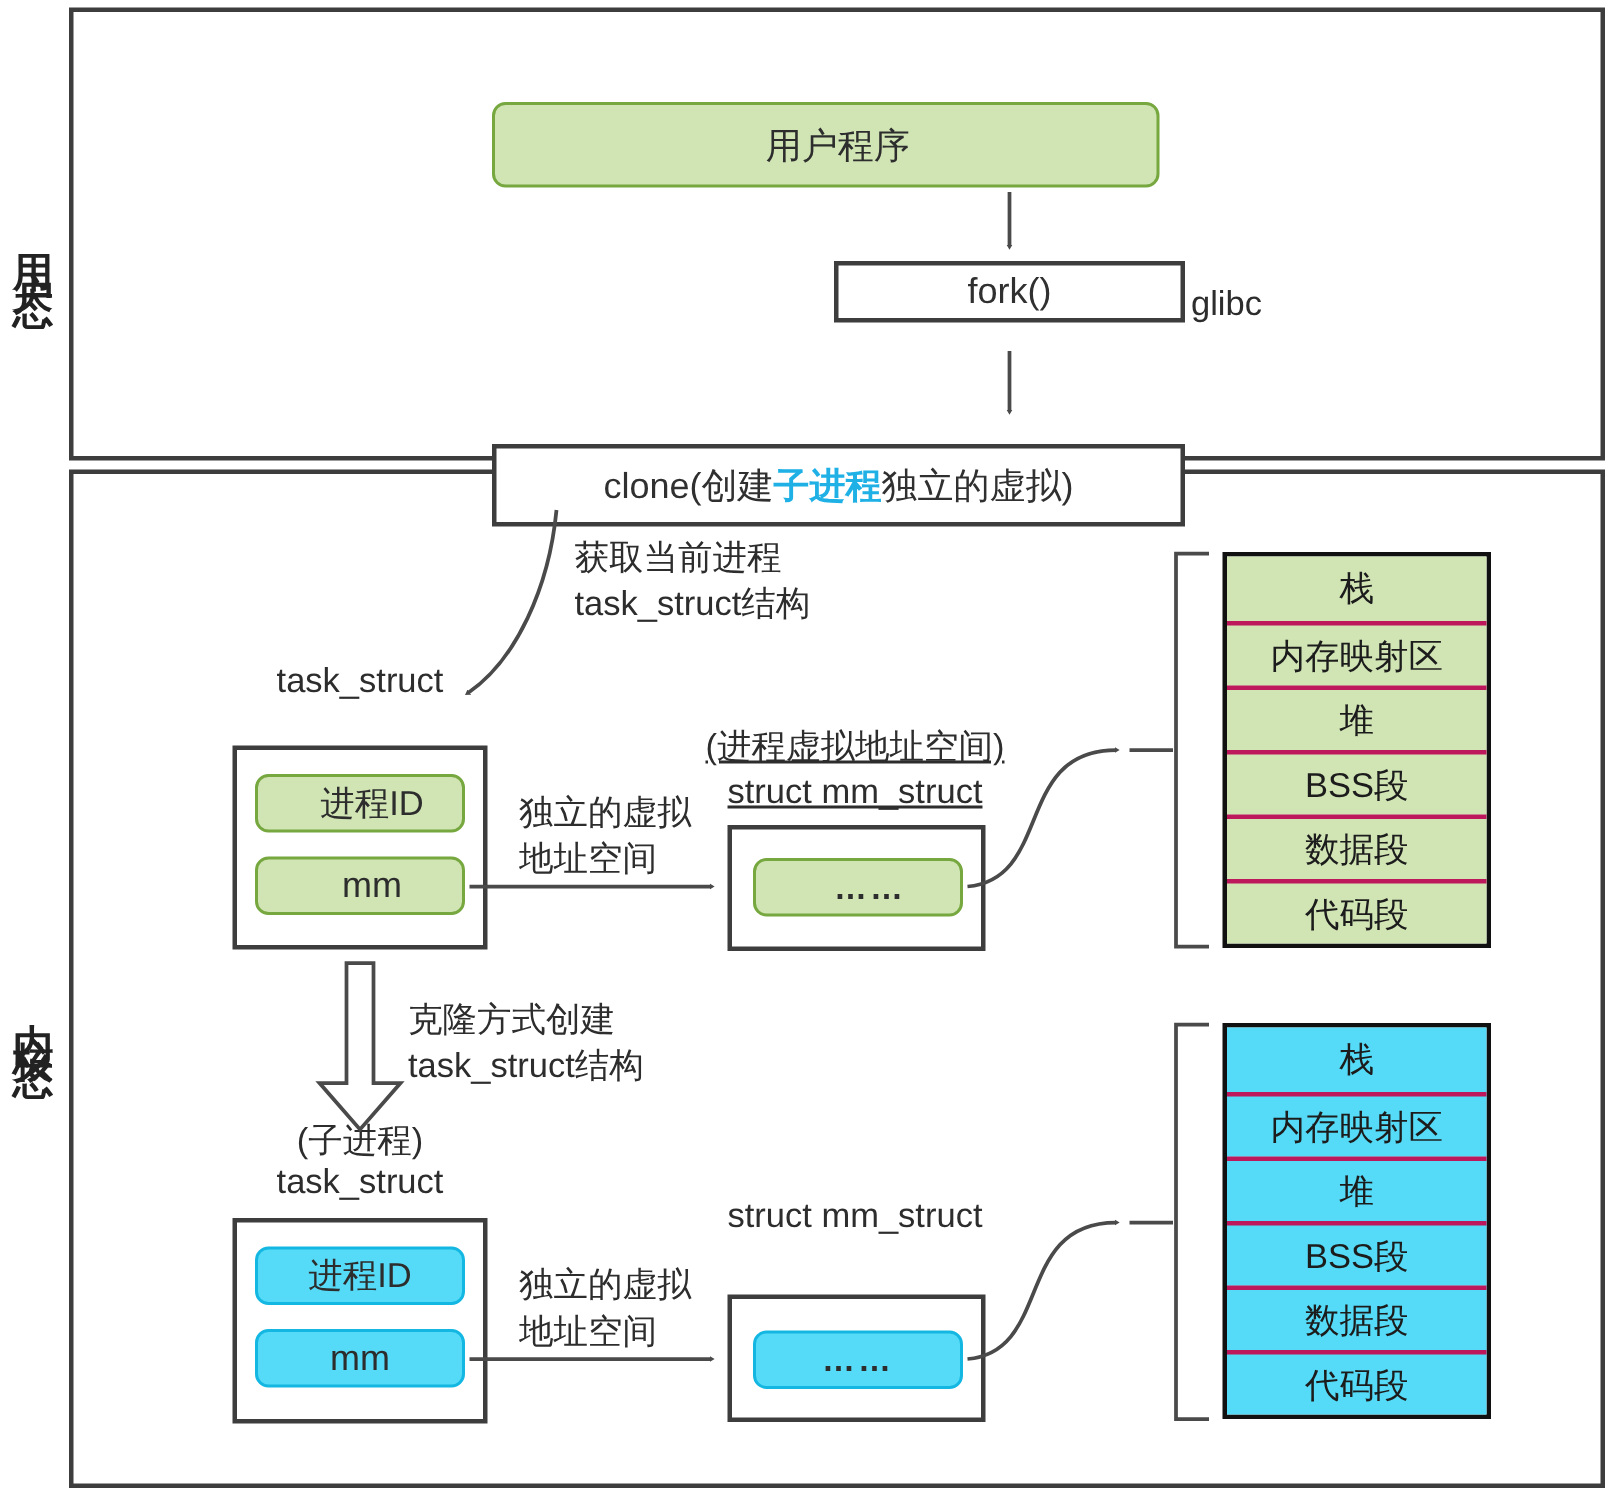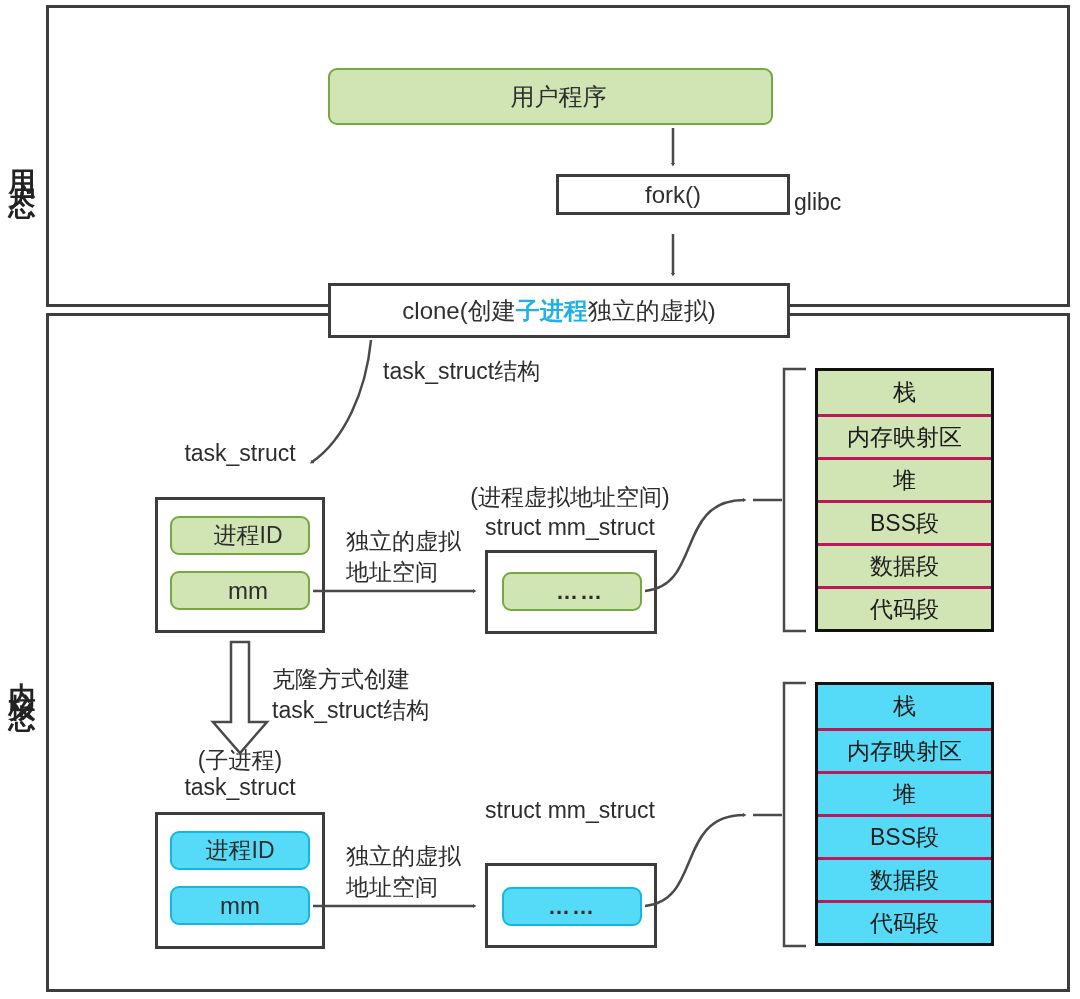--- a/index.html
+++ b/index.html
@@ -23,21 +23,21 @@
 
   .rounded{position:absolute;box-sizing:border-box;border-radius:9px;
            display:flex;align-items:center;justify-content:center;
            font-size:24px;color:#2d2d2d;z-index:3;}
   .green{background:var(--green-fill);border:2.5px solid var(--green-stroke);padding-left:16px;}
   .cyan{background:var(--cyan-fill);border:2.5px solid var(--cyan-stroke);}
 
   .wbox{position:absolute;box-sizing:border-box;border:3px solid var(--box-border);
         background:#fff;display:flex;align-items:center;justify-content:center;
         font-size:24px;z-index:3;}
-  .clone{z-index:4;}
+  .clone{z-index:4;margin-top:13px;}
   .hl{color:var(--highlight);font-weight:bold;}
 
   .note{position:absolute;font-size:23px;line-height:31px;color:#2d2d2d;z-index:3;white-space:nowrap;}
   .boxlabel{position:absolute;text-align:center;font-size:23px;line-height:27px;color:#2d2d2d;z-index:3;}
 
   .mem-table{position:absolute;width:173px;box-sizing:content-box;border:3px solid #111;z-index:3;}
   .mem-row{height:43px;box-sizing:border-box;display:flex;align-items:center;justify-content:center;
            font-size:23px;color:#1c1c1c;}
   .mem-row + .mem-row{border-top:3px solid #be185d;}
   .mem-green .mem-row{background:var(--green-fill);}
@@ -65,36 +65,37 @@
   <div class="wbox" style="left:556px;top:174px;width:234px;height:41px;">fork()</div>
   <div class="note" style="left:794px;top:187px;">glibc</div>
 
   <div class="wbox clone" style="left:328px;top:283px;width:462px;height:55px;">
     <span>clone(创建</span>
       <span class="hl">子进程</span>
       <span>独立的虚拟)</span>
   </div>
 
   <div class="note" style="left:383px;top:356px;">
+    <div>获取当前进程</div>
     <div>task_struct结构</div>
   </div>
 
   <div class="boxlabel" style="left:155px;top:440px;width:170px;">
     <div>task_struct</div>
   </div>
   <div class="wbox" style="left:155px;top:497px;width:170px;height:136px;"></div>
   <div class="rounded green" style="left:170px;top:516px;width:140px;height:39px;font-size:23px;">进程ID</div>
   <div class="rounded green" style="left:170px;top:571px;width:140px;height:39px;">mm</div>
 
   <div class="note" style="left:346px;top:526px;">
     <div>独立的虚拟</div>
     <div>地址空间</div>
   </div>
 
-  <div class="boxlabel" style="left:460px;top:482px;width:220px;font-size:23px;line-height:30px;">
+  <div class="boxlabel" style="left:460px;top:482px;width:220px;font-size:23px;line-height:30px;text-decoration:underline;">
     <div>(进程虚拟地址空间)</div>
     <div>struct mm_struct</div>
   </div>
   <div class="wbox" style="left:485px;top:550px;width:172px;height:84px;"></div>
   <div class="rounded green dots" style="left:502px;top:572px;width:140px;height:39px;">……</div>
 
   <div class="mem-table mem-green" style="left:815px;top:368px;">
     <div class="mem-row">栈</div>
     <div class="mem-row">内存映射区</div>
     <div class="mem-row">堆</div>

